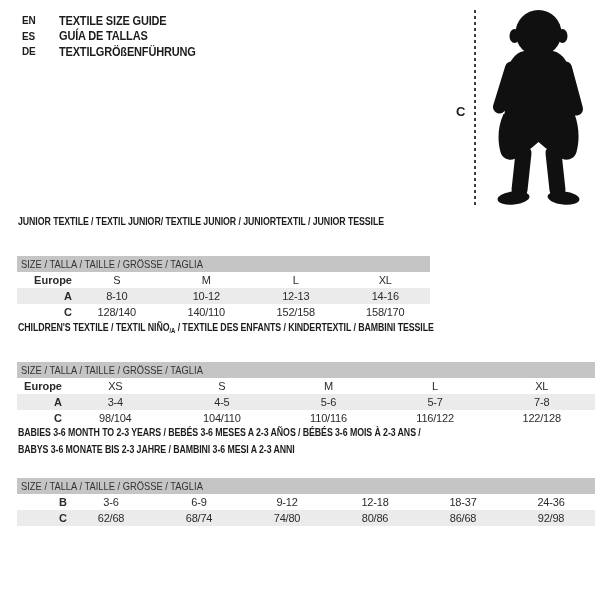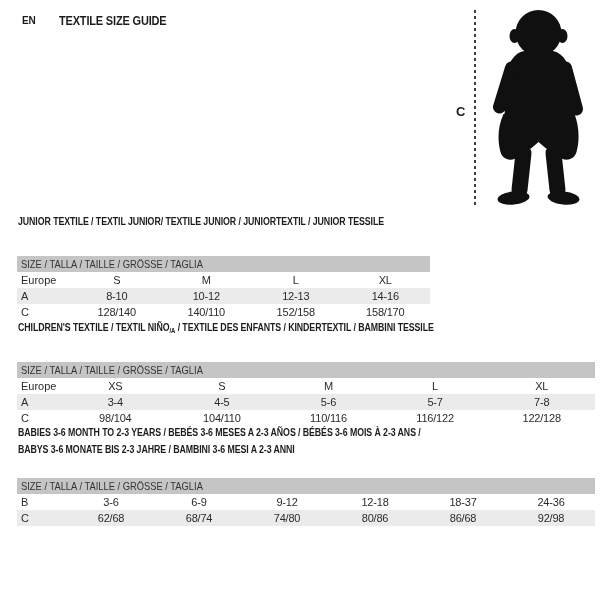--- a/index.html
+++ b/index.html
@@ -26,21 +26,21 @@
   .sec-head-2line{line-height:16.5px;}
 
   
   .tbl{position:absolute;font-size:11px;color:#2b2b2b;margin-top:16px;}
   .tbl-bar{height:16px;background:#c5c5c5;display:flex;align-items:center;
            padding-left:4px;box-sizing:border-box;}
   .tbl-bar span{display:inline-block;white-space:nowrap;color:#333;
                 transform:scaleX(.85);transform-origin:0 50%;}
   .t-row{display:flex;align-items:center;height:16px;}
   .t-row.stripe{background:#ebebeb;}
-  .c-label{padding-left:4px;box-sizing:border-box;text-align:left;}
+  .c-label{padding-left:4px;box-sizing:border-box;text-align:right;font-weight:bold;}
   .c-val{flex:1;text-align:center;letter-spacing:-.2px;}
   .tbl-junior{width:413px;}   .tbl-junior .c-label{width:55px;}
   .tbl-children{width:578px;} .tbl-children .c-label{width:45px;}
   .tbl-babies{width:578px;}   .tbl-babies .c-label{width:50px;}
 
   
   .foot-block{position:absolute;left:18px;top:534px;}
   .foot-line{font-weight:bold;font-size:11px;white-space:nowrap;height:18.2px;line-height:18.2px;
              transform:scaleX(.8);transform-origin:0 50%;letter-spacing:-.1px;}
 
@@ -54,20 +54,28 @@
 </style>
 </head>
 <body>
 
 <div class="page">
 
   <div class="lang-block">
     <div class="lang-row">
       <span class="lang-code">EN</span>
       <span class="lang-title">TEXTILE SIZE GUIDE</span>
+    </div>
+    <div class="lang-row">
+      <span class="lang-code">ES</span>
+      <span class="lang-title">GUÍA DE TALLAS</span>
+    </div>
+    <div class="lang-row">
+      <span class="lang-code">DE</span>
+      <span class="lang-title">TEXTILGRÖßENFÜHRUNG</span>
     </div>
   </div>
 
   <div class="dash-line"></div>
   <div class="measure-label">C</div>
   <svg class="baby-svg" viewBox="0 0 105 200" fill="#101010" stroke="none">
     <ellipse cx="52" cy="25" rx="23" ry="23"></ellipse>
     <ellipse cx="28" cy="28" rx="5" ry="7"></ellipse>
     <ellipse cx="76" cy="28" rx="5" ry="7"></ellipse>
     <path d="M34,44 C46,40 58,40 70,44 C80,49 84,60 85,74 L86,112 L18,112 L19,74 C20,60 24,49 34,44 Z"></path>

